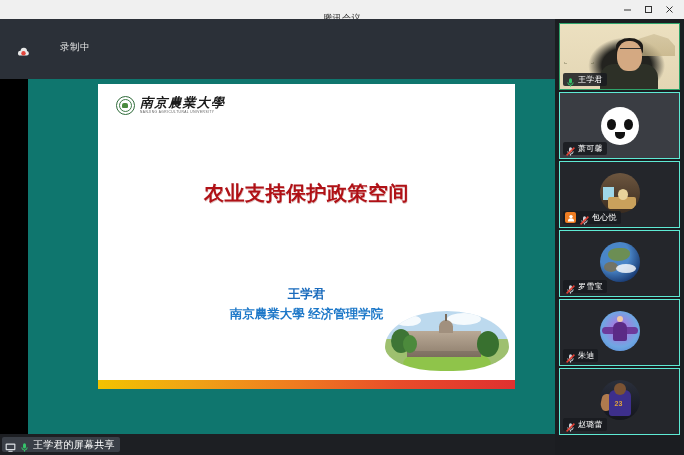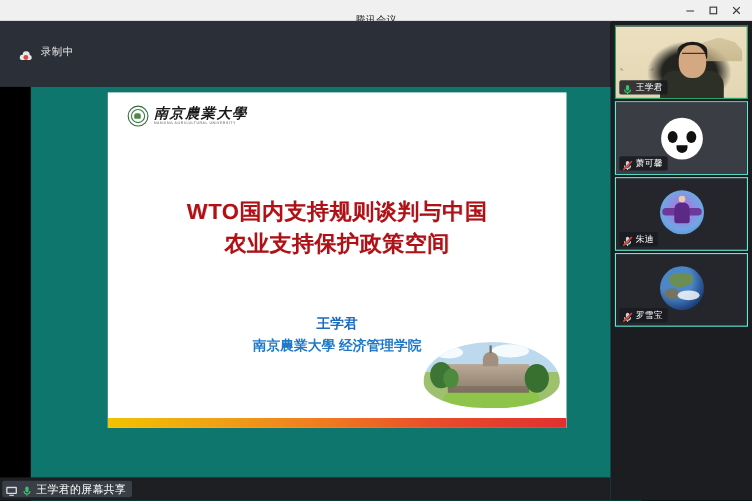--- a/index.html
+++ b/index.html
@@ -28,21 +28,21 @@
 
   
   .toolbar{
     position:absolute;left:0;top:19px;width:555px;height:60px;
     background:#2b3038;
   }
   .rec{
     position:absolute;left:17px;top:22px;display:flex;align-items:center;gap:7px;
   }
   .rec-icon{width:13px;height:10px;position:relative;}
-  .rec-label{font-size:9.5px;color:#e6e6e6;letter-spacing:.5px;}
+  .rec-label{font-size:9.5px;color:#e6e6e6;letter-spacing:.5px;margin-left:23px;}
 
   
   .stage{
     position:absolute;left:0;top:79px;width:555px;height:450px;background:#0f766e;margin-left:28px;
   }
   .slide{
     position:absolute;left:70px;top:5px;width:417px;height:305px;
     background:#ffffff;overflow:hidden;
   }
   
@@ -285,21 +285,20 @@
 
       <div class="uni-logo">
         <span class="seal"></span>
         <span class="uni-name">
           <span class="uni-cn">南京農業大學</span>
           <span class="uni-en">NANJING AGRICULTURAL UNIVERSITY</span>
         </span>
       </div>
 
       <div class="slide-title">
-        <div>WTO国内支持规则谈判与中国</div>
         <div>农业支持保护政策空间</div>
       </div>
 
       <div class="slide-author">
         <div>王学君</div>
         <div class="affil">南京農業大學 经济管理学院</div>
       </div>
 
       <div class="campus">
         <span class="cloud c1"></span>
@@ -372,38 +371,44 @@
             <rect x="4" y="1.3" width="3" height="5.2" rx="1.5" fill="#cfd4da"></rect>
             <path d="M2.8 5.4a2.7 2.7 0 0 0 5.4 0" fill="none" stroke="#cfd4da" stroke-width="1"></path>
             <line x1="5.5" y1="8.1" x2="5.5" y2="9.6" stroke="#cfd4da" stroke-width="1"></line>
             <line x1="1.6" y1="9.4" x2="9.4" y2="1.6" stroke="#e24034" stroke-width="1.5"></line>
           </svg>
         </span>
         <span class="nm">萧可馨</span>
       </div>
     </div>
 
-
     <div class="tile">
       <div class="media">
-        <div class="avatar av-anime">
-            <span class="wing"></span>
-            <span class="fig"></span>
+        <div class="avatar av-room">
+            <span class="win"></span>
+            <span class="tbl"></span>
+            <span class="obj"></span>
           </div>
       </div>
       <div class="nametag">
+        <span class="host-badge">
+          <svg width="8" height="8" viewBox="0 0 8 8">
+              <circle cx="4" cy="2.6" r="1.7" fill="#fff"></circle>
+              <path d="M.9 7.4a3.1 3.1 0 0 1 6.2 0z" fill="#fff"></path>
+            </svg>
+        </span>
         <span class="mic">
           <svg width="11" height="11" viewBox="0 0 11 11">
             <rect x="4" y="1.3" width="3" height="5.2" rx="1.5" fill="#cfd4da"></rect>
             <path d="M2.8 5.4a2.7 2.7 0 0 0 5.4 0" fill="none" stroke="#cfd4da" stroke-width="1"></path>
             <line x1="5.5" y1="8.1" x2="5.5" y2="9.6" stroke="#cfd4da" stroke-width="1"></line>
             <line x1="1.6" y1="9.4" x2="9.4" y2="1.6" stroke="#e24034" stroke-width="1.5"></line>
           </svg>
         </span>
-        <span class="nm">朱迪</span>
+        <span class="nm">包心悦</span>
       </div>
     </div>
 
     <div class="tile">
       <div class="media">
         <div class="avatar av-earth">
             <span class="land1"></span>
             <span class="land2"></span>
             <span class="cld"></span>
           </div>
@@ -414,15 +419,56 @@
             <rect x="4" y="1.3" width="3" height="5.2" rx="1.5" fill="#cfd4da"></rect>
             <path d="M2.8 5.4a2.7 2.7 0 0 0 5.4 0" fill="none" stroke="#cfd4da" stroke-width="1"></path>
             <line x1="5.5" y1="8.1" x2="5.5" y2="9.6" stroke="#cfd4da" stroke-width="1"></line>
             <line x1="1.6" y1="9.4" x2="9.4" y2="1.6" stroke="#e24034" stroke-width="1.5"></line>
           </svg>
         </span>
         <span class="nm">罗雪宝</span>
       </div>
     </div>
 
+    <div class="tile">
+      <div class="media">
+        <div class="avatar av-anime">
+            <span class="wing"></span>
+            <span class="fig"></span>
+          </div>
+      </div>
+      <div class="nametag">
+        <span class="mic">
+          <svg width="11" height="11" viewBox="0 0 11 11">
+            <rect x="4" y="1.3" width="3" height="5.2" rx="1.5" fill="#cfd4da"></rect>
+            <path d="M2.8 5.4a2.7 2.7 0 0 0 5.4 0" fill="none" stroke="#cfd4da" stroke-width="1"></path>
+            <line x1="5.5" y1="8.1" x2="5.5" y2="9.6" stroke="#cfd4da" stroke-width="1"></line>
+            <line x1="1.6" y1="9.4" x2="9.4" y2="1.6" stroke="#e24034" stroke-width="1.5"></line>
+          </svg>
+        </span>
+        <span class="nm">朱迪</span>
+      </div>
+    </div>
+
+    <div class="tile">
+      <div class="media">
+        <div class="avatar av-ball">
+            <span class="arm"></span>
+            <span class="torso"></span>
+            <span class="head"></span>
+            <span class="num">23</span>
+          </div>
+      </div>
+      <div class="nametag">
+        <span class="mic">
+          <svg width="11" height="11" viewBox="0 0 11 11">
+            <rect x="4" y="1.3" width="3" height="5.2" rx="1.5" fill="#cfd4da"></rect>
+            <path d="M2.8 5.4a2.7 2.7 0 0 0 5.4 0" fill="none" stroke="#cfd4da" stroke-width="1"></path>
+            <line x1="5.5" y1="8.1" x2="5.5" y2="9.6" stroke="#cfd4da" stroke-width="1"></line>
+            <line x1="1.6" y1="9.4" x2="9.4" y2="1.6" stroke="#e24034" stroke-width="1.5"></line>
+          </svg>
+        </span>
+        <span class="nm">赵璐蕾</span>
+      </div>
+    </div>
 
   </div>
 </div>
 
 </body></html>

